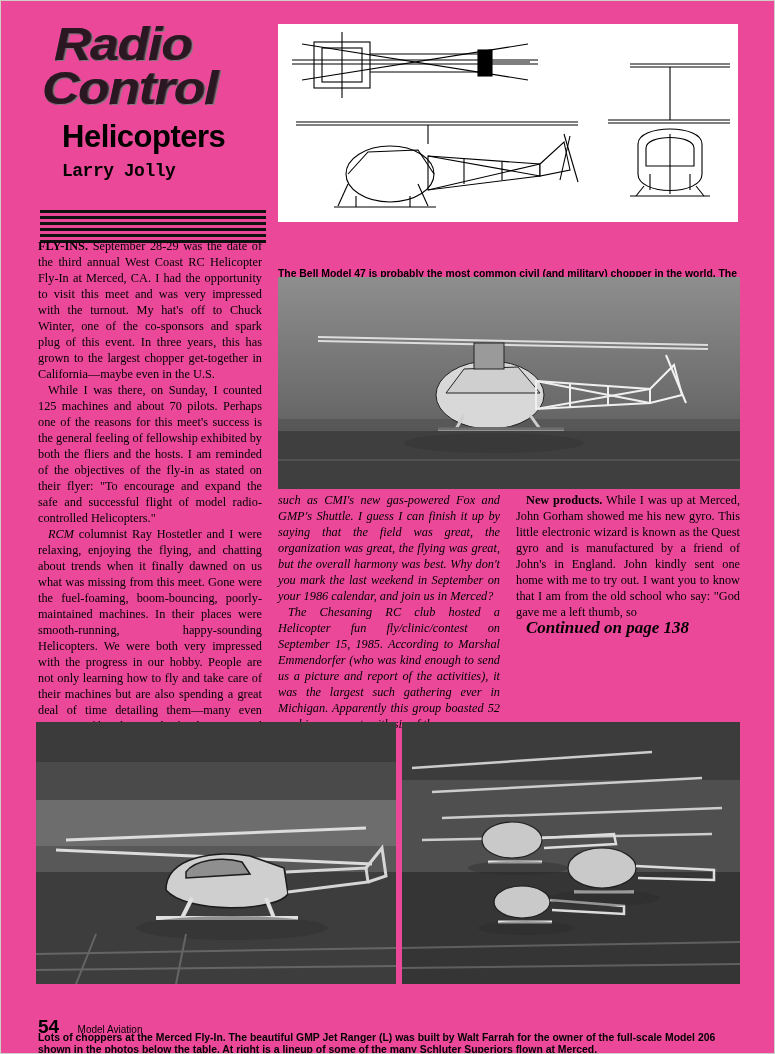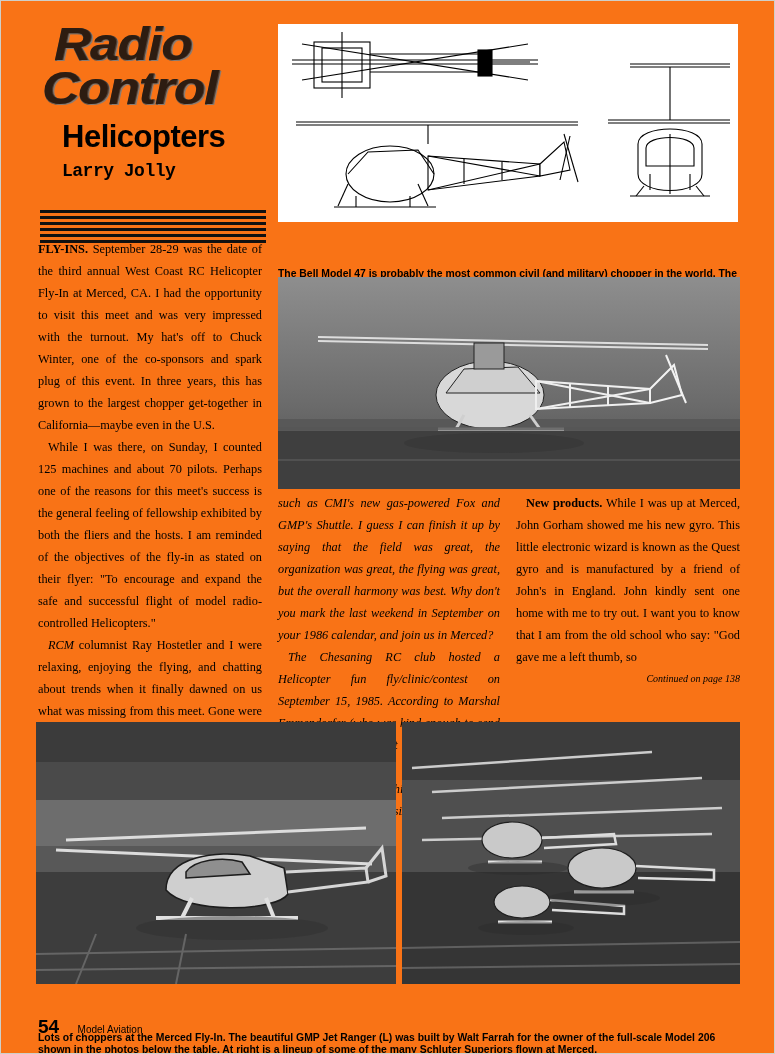--- a/index.html
+++ b/index.html
@@ -13,21 +13,21 @@
     font-family: "Liberation Serif", serif;
     color: #000000;
     position: relative;
     overflow: hidden;
   }
   .page {
     position: absolute;
     left: 0; top: 0;
     width: 775px;
     height: 1054px;
-    background: #f97316;
+    background: #ec4899;
   }
   
   .masthead {
     position: absolute;
     left: 38px;
     top: 22px;
     width: 240px;
     height: 190px;
   }
   .mh-radio, .mh-control {
@@ -119,36 +119,35 @@
     position: absolute;
     left: 38px;
     top: 990px;
     width: 700px;
   }
   
   .col {
     position: absolute;
     font-family: "Liberation Serif", serif;
     font-size: 12.3px;
-    line-height: 22px;
+    line-height: 16px;
     text-align: justify;
     color: #000;
   }
   .col p { margin: 0; text-indent: 10px; }
   .col p.first { text-indent: 0; }
   .col1 { left: 38px;  top: 238px; width: 224px; }
   .col2 { left: 278px; top: 492px; width: 222px; font-style: italic; }
   .col3 { left: 516px; top: 492px; width: 224px; }
   .contd {
     font-style: italic;
-    font-weight: normal;
-    text-align: right;
+    font-weight: bold;
     margin-top: 4px;
     text-indent: 0;
-    font-size: 10px;
+    font-size: 17px;
   }
   
   .footer {
     position: absolute;
     left: 38px;
     top: 1016px;
     width: 400px;
     font-family: "Liberation Sans", sans-serif;
   }
   .footer .pg {

